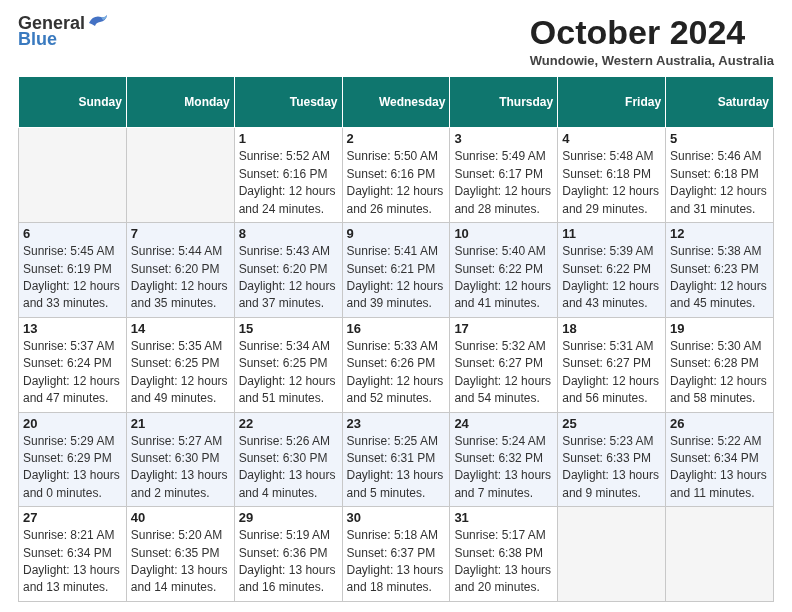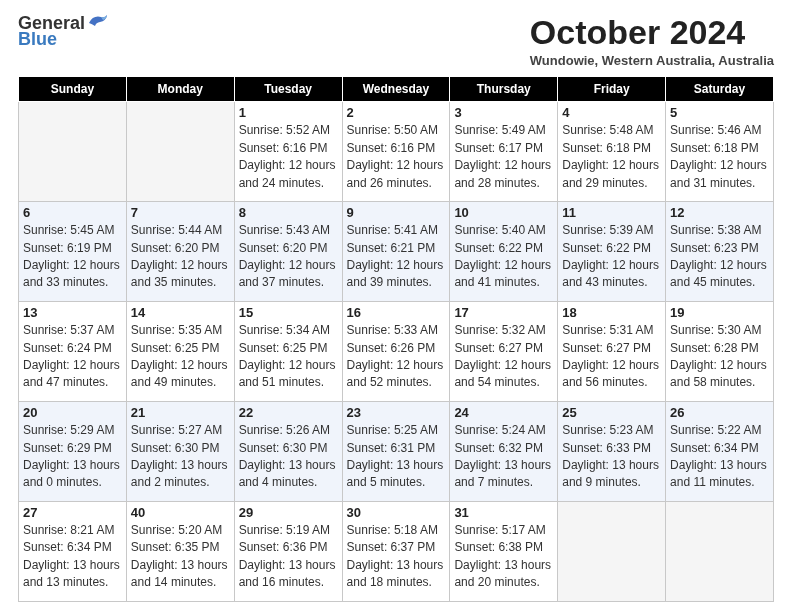--- a/index.html
+++ b/index.html
@@ -51,26 +51,26 @@
       margin-top: 2px;
       font-weight: bold;
     }
     .calendar {
       flex: 1;
       border-collapse: collapse;
       width: 100%;
       table-layout: fixed;
     }
     .calendar th {
-      background: #000000;
+      background: #0f766e;
       color: #fff;
       font-size: 12px;
       font-weight: bold;
-      padding: 5px 4px;
-      text-align: center;
+      padding: 18px 4px;
+      text-align: right;
       border: 1px solid #fff;
     }
     .calendar td {
       border: 1px solid #c8c8c8;
       vertical-align: top;
       padding: 3px 4px;
       font-size: 10px;
       color: #333;
       height: 82px;
       background: #fff;

